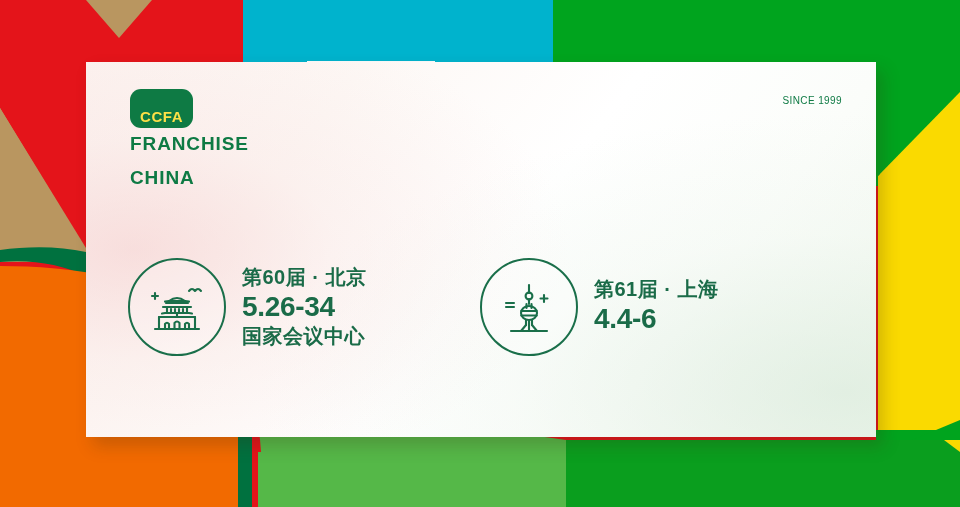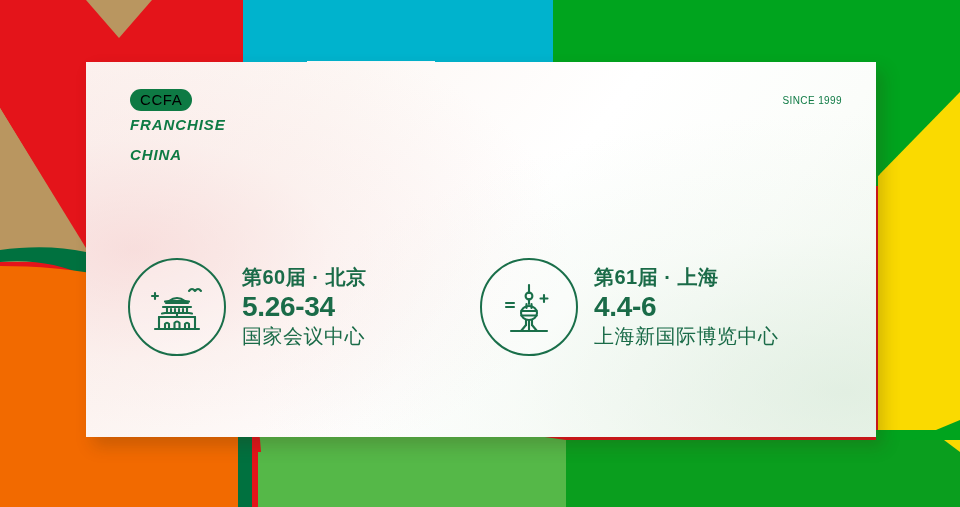--- a/index.html
+++ b/index.html
@@ -30,27 +30,27 @@
       radial-gradient(115% 135% at 6% 50%, rgba(243,198,198,.50) 0%, rgba(247,222,220,.30) 22%, rgba(252,248,246,0) 48%),
       radial-gradient(120% 120% at 96% 88%, rgba(211,231,214,.55) 0%, rgba(232,243,233,.25) 35%, rgba(255,255,255,0) 62%),
       linear-gradient(128deg,#fcf3f0 0%,#fdf8f5 26%,#ffffff 52%,#fbfdfa 74%,#f2f8ef 100%);
     box-shadow:7px 9px 16px rgba(60,40,20,.22);
   }
   .card-inner{position:relative;width:100%;height:100%;}
 
   
   #logo{position:absolute;left:44px;top:27px;}
   .ccfa-pill{
-    display:inline-block;background:#0e7a44;color:#000000;
-    font-size:15px;font-weight:normal;letter-spacing:.6px;
-    padding:3px 10px 4px 10px;border-radius:11px;line-height:1;
+    display:inline-block;background:#0e7a44;color:#fde047;
+    font-size:15px;font-weight:bold;letter-spacing:.6px;
+    padding:20px 10px 4px 10px;border-radius:11px;line-height:1;
   }
   .logo-line{
-    color:#0e7a44;font-size:15px;font-weight:bold;letter-spacing:.9px;
-    line-height:1.18;margin-top:5px;font-style:italic;
+    color:#0e7a44;font-size:19px;font-weight:bold;letter-spacing:.9px;
+    line-height:1.18;margin-top:5px;
   }
 
   
   #since{
     position:absolute;right:34px;top:33px;
     color:#0e7a44;font-size:10px;font-weight:normal;letter-spacing:.4px;
   }
 
   
   #title{
@@ -79,21 +79,21 @@
   .ev-text{margin-left:16px;color:#1a6b48;}
   .ev-line1{
     font-size:20px;font-weight:bold;letter-spacing:.5px;line-height:1.25;
     white-space:nowrap;
   }
   .ev-line2{
     font-size:28px;font-weight:bold;letter-spacing:-.3px;line-height:1.22;
     white-space:nowrap;
   }
   .ev-line3{
-    font-size:20px;font-weight:normal;letter-spacing:.5px;line-height:1.25;
+    font-size:20px;font-weight:bold;letter-spacing:.5px;line-height:1.25;
     white-space:nowrap;
   }
 </style>
 </head>
 <body>
 
 <div id="poster">
 
   <div class="bg">
     <svg viewBox="0 0 960 507" xmlns="http://www.w3.org/2000/svg">
@@ -214,20 +214,19 @@
 
               <path d="M29 48 L24 54 M35 48 L40 54"></path>
               <path d="M32 43 L32 54"></path>
 
               <path d="M14 54 L50 54"></path>
             </svg>
           </div>
           <div class="ev-text">
             <div class="ev-line1">第61届 · 上海</div>
             <div class="ev-line2">4.4-6</div>
-            <div class="ev-line3">上海新国际博览中心</div>
           </div>
         </div>
 
       </div>
     </div>
   </div>
 </div>
 
 </body></html>

